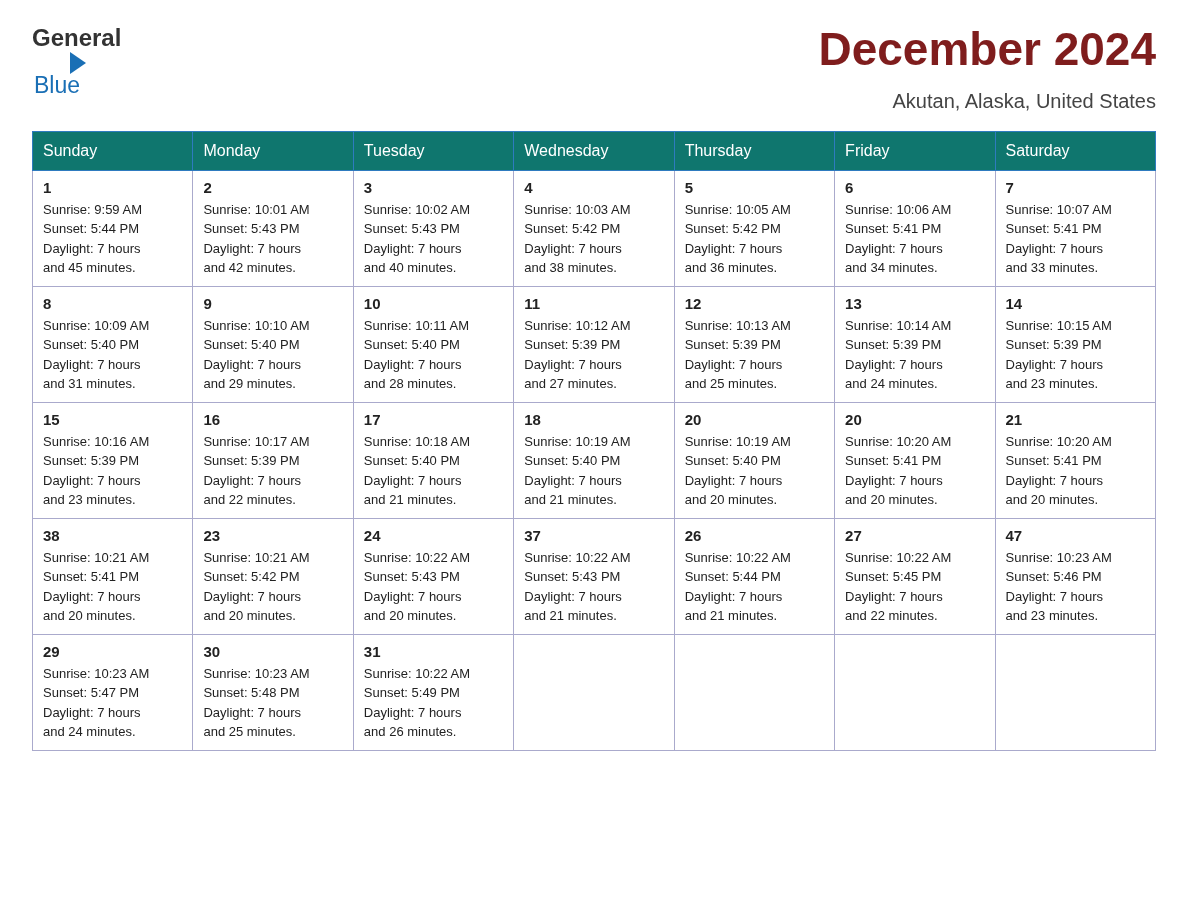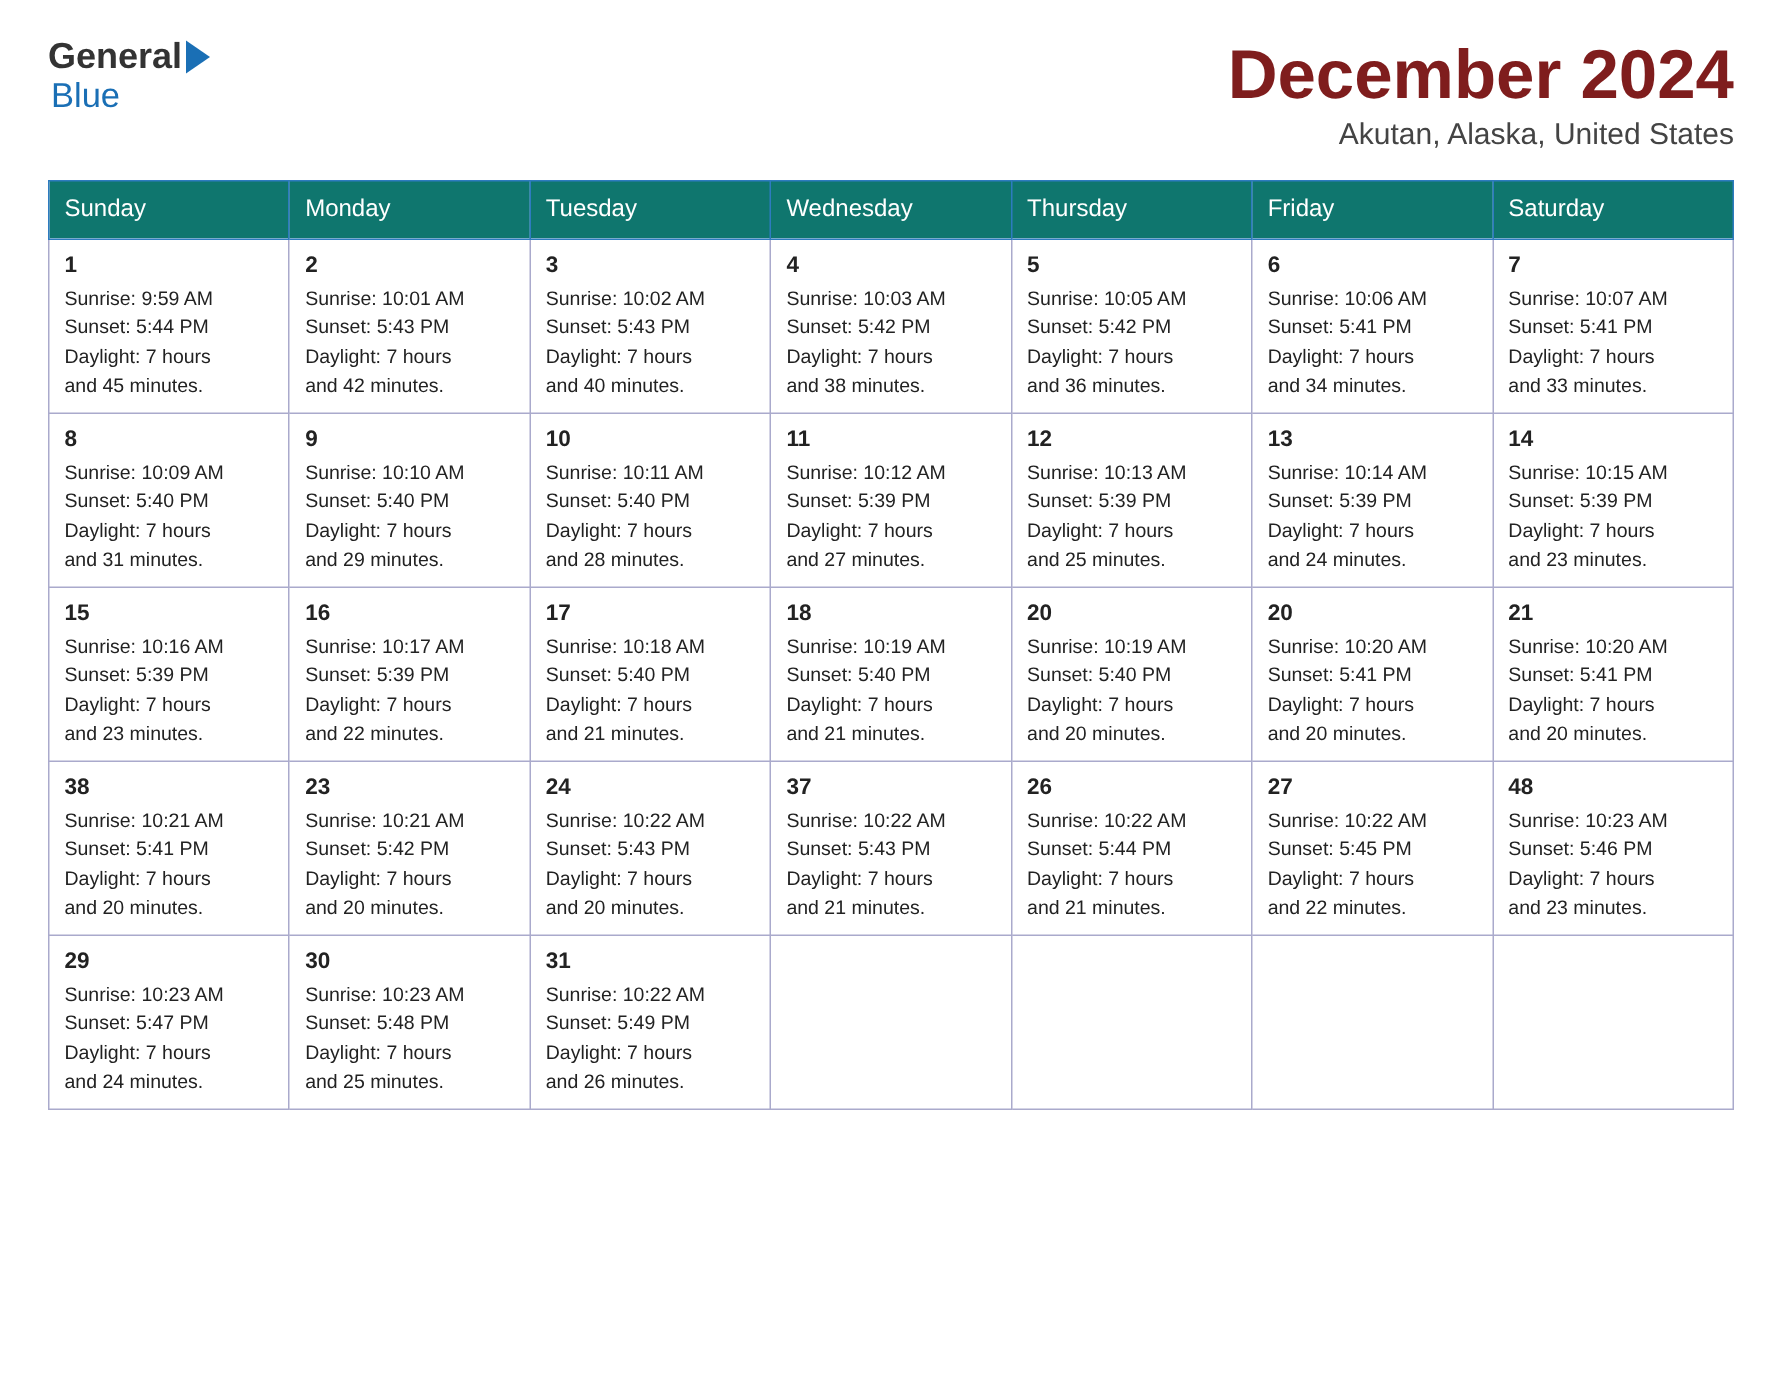--- a/index.html
+++ b/index.html
@@ -25,21 +25,21 @@
     }
     .month-title {
       font-size: 46px;
       font-weight: bold;
       color: #7f1d1d;
       line-height: 1.1;
     }
     .location-title {
       font-size: 20px;
       color: #444;
-      margin-top: 4px;
+      margin-top: 15px;
     }
     .calendar-table {
       width: 100%;
       border-collapse: collapse;
       table-layout: fixed;
     }
     .calendar-table th {
       background-color: #0f766e;
       color: #fff;
       font-size: 16px;
@@ -71,20 +71,21 @@
     .logo-svg {
       display: flex;
       flex-direction: column;
       gap: 0;
     }
     .logo-row1 {
       display: flex;
       align-items: center;
       font-size: 24px;
       font-weight: bold;
+      flex-direction: column;
     }
     .logo-general { color: #333; }
     .logo-arrow {
       display: inline-block;
       width: 0;
       height: 0;
       border-top: 11px solid transparent;
       border-bottom: 11px solid transparent;
       border-left: 16px solid #1a6fb5;
       margin-left: 3px;
@@ -239,21 +240,21 @@
         </td>
         <td>
           <span class="day-number">26</span>
           <div class="cell-content">Sunrise: 10:22 AM<br>Sunset: 5:44 PM<br>Daylight: 7 hours<br>and 21 minutes.</div>
         </td>
         <td>
           <span class="day-number">27</span>
           <div class="cell-content">Sunrise: 10:22 AM<br>Sunset: 5:45 PM<br>Daylight: 7 hours<br>and 22 minutes.</div>
         </td>
         <td>
-          <span class="day-number">48</span>
+          <span class="day-number">47</span>
           <div class="cell-content">Sunrise: 10:23 AM<br>Sunset: 5:46 PM<br>Daylight: 7 hours<br>and 23 minutes.</div>
         </td>
       </tr>
       <tr>
         <td>
           <span class="day-number">29</span>
           <div class="cell-content">Sunrise: 10:23 AM<br>Sunset: 5:47 PM<br>Daylight: 7 hours<br>and 24 minutes.</div>
         </td>
         <td>
           <span class="day-number">30</span>

